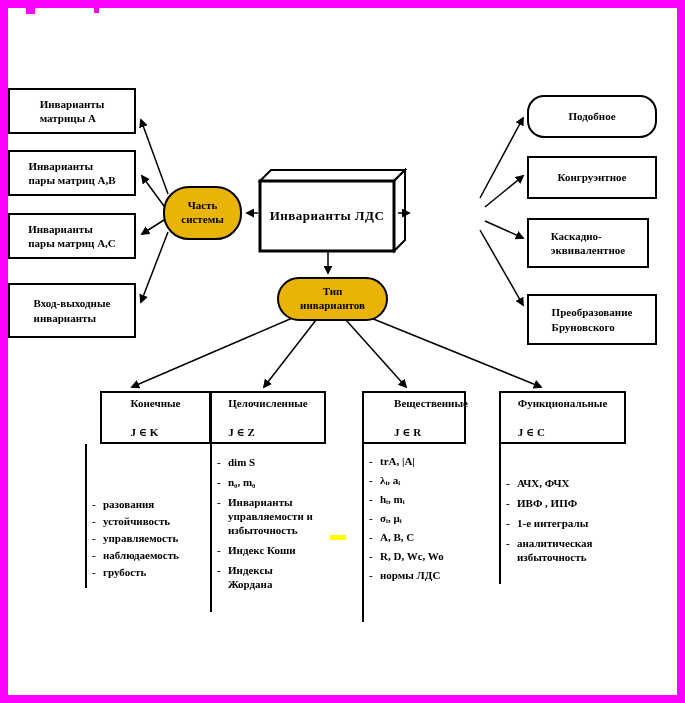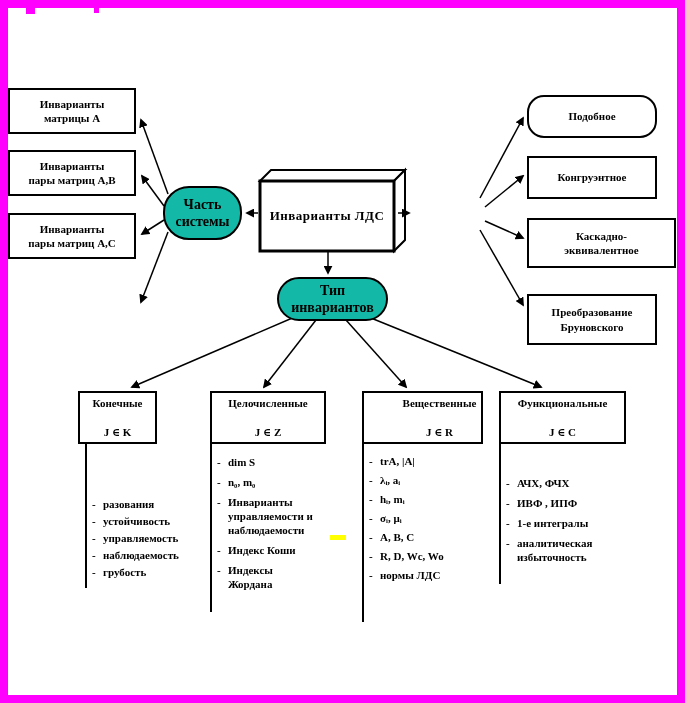--- a/index.html
+++ b/index.html
@@ -8,27 +8,27 @@
   .page {
     position:relative; width:685px; height:703px;
     border:8px solid #ff00ff; background:#ffffff;
     font-family:"Liberation Serif","DejaVu Serif",serif;
     font-weight:bold; color:#000; overflow:hidden;
   }
   .wires { position:absolute; left:0; top:0; }
   .nbox {
     position:absolute; border:2px solid #000; background:#fff;
     display:flex; align-items:center; justify-content:center;
-    text-align:center; font-size:11px; line-height:1.3;
+    font-size:11px; line-height:1.3;
     white-space:pre-line; padding:2px;
   }
   .hub {
-    position:absolute; border:2px solid #000; background:#14b8a6;
+    position:absolute; border:2px solid #000; background:#eab308;
     display:flex; align-items:center; justify-content:center;
-    text-align:center; font-size:14px; line-height:1.25;
+    text-align:center; font-size:11px; line-height:1.25;
     white-space:pre-line; padding:12px;
   }
   .center-label {
     position:absolute; display:flex; align-items:center; justify-content:center;
     text-align:center; font-size:13px; letter-spacing:0.5px;
   }
   .cat-inner div { line-height:1.35; }
   .list { position:absolute; font-size:11px; }
   .item { position:relative; padding-left:11px; }
   .item::before { content:"-"; position:absolute; left:0; top:0; }
@@ -91,62 +91,66 @@
 матрицы А</span>
   </div>
   <div class="nbox" style="left:0; top:142px; width:128px; height:46px;">
     <span>Инварианты
 пары матриц А,В</span>
   </div>
   <div class="nbox" style="left:0; top:205px; width:128px; height:46px;">
     <span>Инварианты
 пары матриц А,С</span>
   </div>
+  <div class="nbox" style="left:0; top:275px; width:128px; height:55px;">
+    <span>Вход-выходные
+инварианты</span>
+  </div>
 
   <div class="hub" style="left:155px; top:178px; width:79px; height:54px; border-radius:26px;">
     <span>Часть
 системы</span>
   </div>
   <div class="hub" style="left:269px; top:269px; width:111px; height:44px; border-radius:22px;">
     <span>Тип
 инвариантов</span>
   </div>
 
   <div class="center-label" style="left:252px; top:173px; width:134px; height:70px;">
     <span>Инварианты ЛДС</span>
   </div>
 
   <div class="nbox" style="left:519px; top:87px; width:130px; height:43px;border-radius:17px;">
     <span>Подобное</span>
   </div>
   <div class="nbox" style="left:519px; top:148px; width:130px; height:43px;">
     <span>Конгруэнтное</span>
   </div>
-  <div class="nbox" style="left:519px; top:210px; width:149px; height:50px;">
+  <div class="nbox" style="left:519px; top:210px; width:122px; height:50px;">
     <span>Каскадно-
 эквивалентное</span>
   </div>
   <div class="nbox" style="left:519px; top:286px; width:130px; height:51px;">
     <span>Преобразование
 Бруновского</span>
   </div>
 
-  <div class="nbox" style="left:70px; top:383px; width:79px; height:53px;">
+  <div class="nbox" style="left:92px; top:383px; width:111px; height:53px;">
     <div class="cat-inner">
       <div>Конечные</div>
       <div>J ∈ K</div>
     </div>
   </div>
   <div class="nbox" style="left:202px; top:383px; width:116px; height:53px;">
     <div class="cat-inner">
       <div>Целочисленные</div>
       <div>J ∈ Z</div>
     </div>
   </div>
-  <div class="nbox" style="left:354px; top:383px; width:121px; height:53px;padding-left:36px;">
+  <div class="nbox" style="left:354px; top:383px; width:104px; height:53px;padding-left:36px;">
     <div class="cat-inner">
       <div>Вещественные</div>
       <div>J ∈ R</div>
     </div>
   </div>
   <div class="nbox" style="left:491px; top:383px; width:127px; height:53px;">
     <div class="cat-inner">
       <div>Функциональные</div>
       <div>J ∈ C</div>
     </div>
@@ -156,21 +160,21 @@
     <div class="item">разования</div>
     <div class="item">устойчивость</div>
     <div class="item">управляемость</div>
     <div class="item">наблюдаемость</div>
     <div class="item">грубость</div>
   </div>
 
   <div class="list list-b" style="left:209px; top:447px; width:102px;">
     <div class="item">dim S</div>
     <div class="item">n₀, m₀</div>
-    <div class="item">Инварианты управляемости и наблюдаемости</div>
+    <div class="item">Инварианты управляемости и избыточность</div>
     <div class="item">Индекс Коши</div>
     <div class="item">Индексы Жордана</div>
   </div>
 
   <div class="list list-c" style="left:361px; top:447px; width:98px;">
     <div class="item">trA, |A|</div>
     <div class="item">λᵢ, aᵢ</div>
     <div class="item">hᵢ, mᵢ</div>
     <div class="item">σᵢ, μᵢ</div>
     <div class="item">A, B, C</div>

